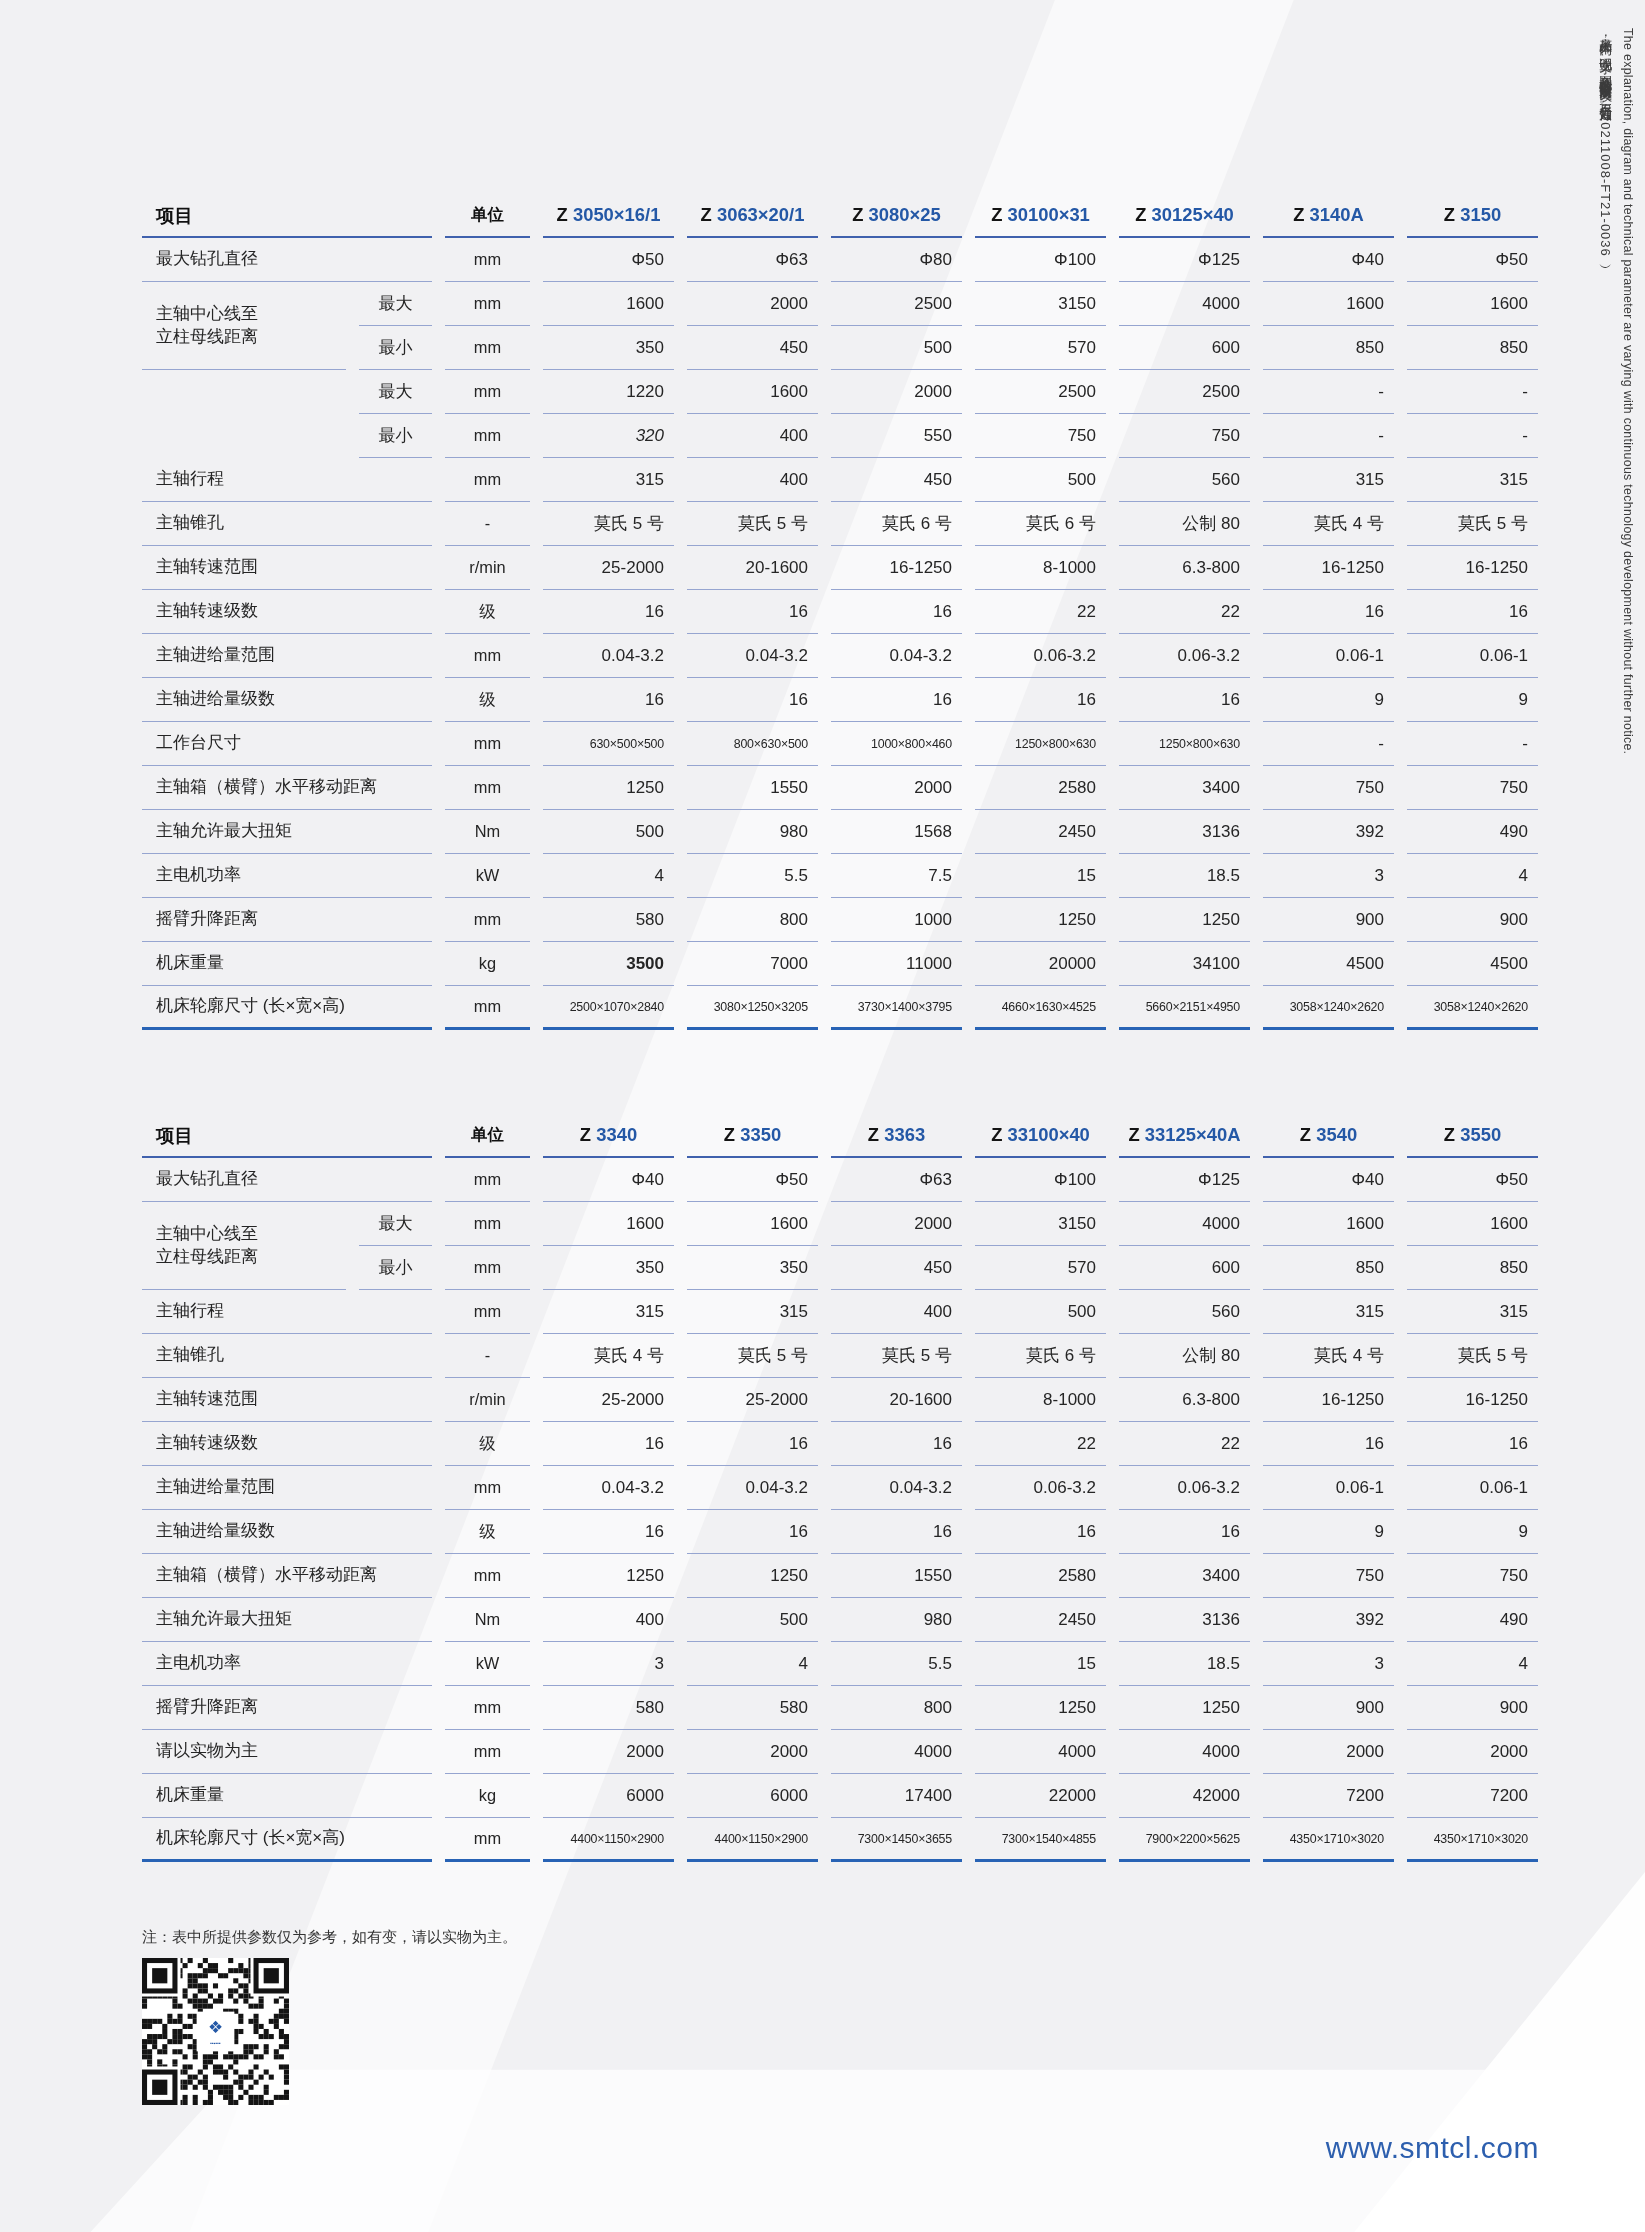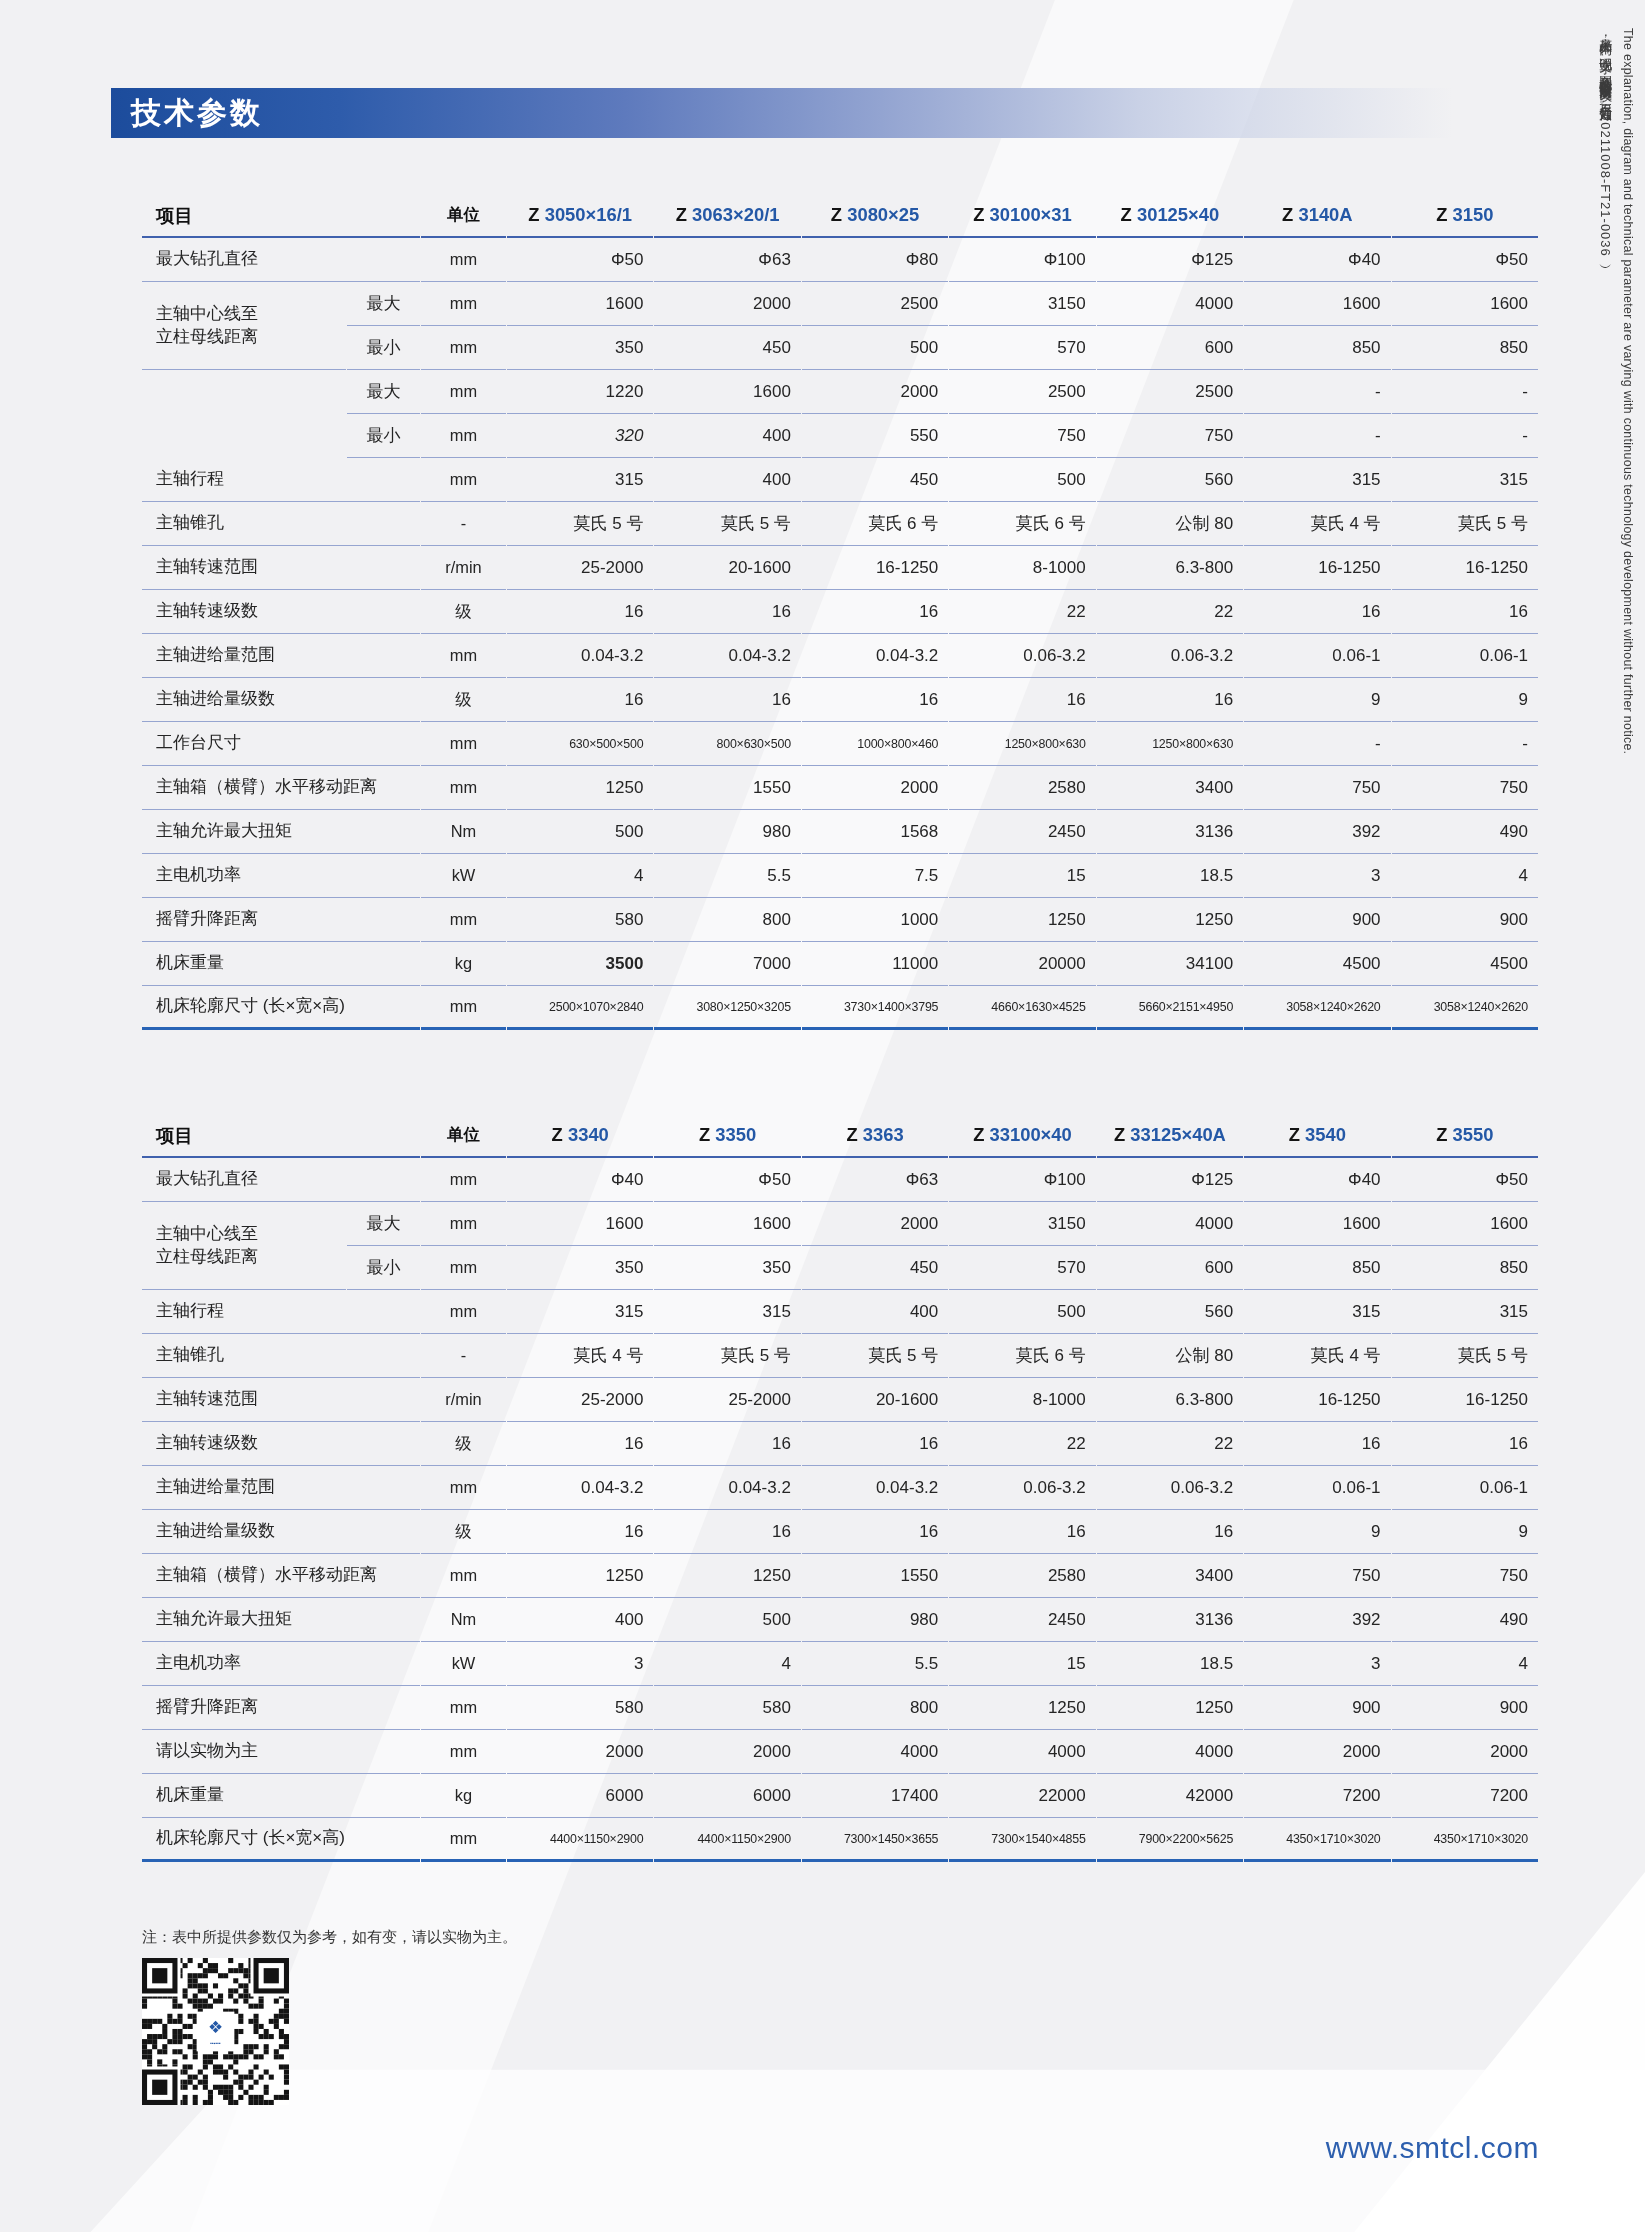--- a/index.html
+++ b/index.html
@@ -5,21 +5,21 @@
   html,body{margin:0;padding:0;background:#e4e4e6;}
   .page{position:relative;width:1646px;height:2233px;background:#f1f1f3;overflow:hidden;
         font-family:"Liberation Sans","DejaVu Sans",sans-serif;color:#222;}
   .bg{position:absolute;left:0;top:0;width:1646px;height:2233px;}
   .banner{position:absolute;left:111px;top:88px;width:1427px;height:50px;
           background:linear-gradient(90deg,#1c4c9c 0%,#2e5cab 16%,#5e7abd 36%,#93a4d1 54%,#c9d1e6 72%,rgba(241,241,243,0) 94%);}
   .banner-title{display:block;line-height:50px;padding-left:20px;color:#fff;font-size:30px;font-weight:bold;letter-spacing:3px;}
 
   .spec-table{position:absolute;left:142px;width:1396px;display:grid;
               grid-template-columns:204px 73px 85px repeat(7,1fr);
-              column-gap:1px;grid-auto-rows:44px;}
+              column-gap:13px;grid-auto-rows:44px;}
   #table1{top:194px;}
   #table2{top:1114px;}
   .cell{display:flex;align-items:center;font-size:17px;color:#252525;}
   .cell.h{font-weight:bold;font-size:18.4px;color:#111;}
   .cell.h.item{justify-content:flex-start;padding-left:14px;}
   .cell.h.unit{justify-content:center;}
   .cell.h.model{justify-content:center;white-space:nowrap;}
   .cell.h.model .z{color:#141414;}
   .cell.h.model .mnum{color:#2458a6;white-space:pre;}
   .cell.lab{justify-content:flex-start;padding-left:14px;white-space:pre-line;line-height:1.35;}
@@ -45,23 +45,20 @@
 </head>
 <body>
 
 <div class="page">
   <svg class="bg" viewBox="0 0 1654 2244">
     <polygon points="1060,0 1300,0 430,2244 190,2244" fill="#ffffff" opacity="0.55"></polygon>
     <polygon points="90,2244 240,2080 1654,2080 1654,2244" fill="#ffffff" opacity="0.7"></polygon>
     <polygon points="1360,2244 1654,1880 1654,2244" fill="#ffffff" opacity="0.9"></polygon>
   </svg>
 
-  <div class="banner">
-    <span class="banner-title">技术参数</span>
-  </div>
 
   <div class="spec-table" id="table1">
       <div class="cell h item hline" style="grid-area: 1 / 1 / auto / span 2;">项目</div>
       <div class="cell h unit hline" style="grid-area: 1 / 3;">单位</div>
       <div class="cell h model hline" style="grid-area: 1 / 4;">
         <span class="z">Z</span>
         <span class="mnum"> 3050×16/1</span>
       </div>
       <div class="cell h model hline" style="grid-area: 1 / 5;">
         <span class="z">Z</span>

